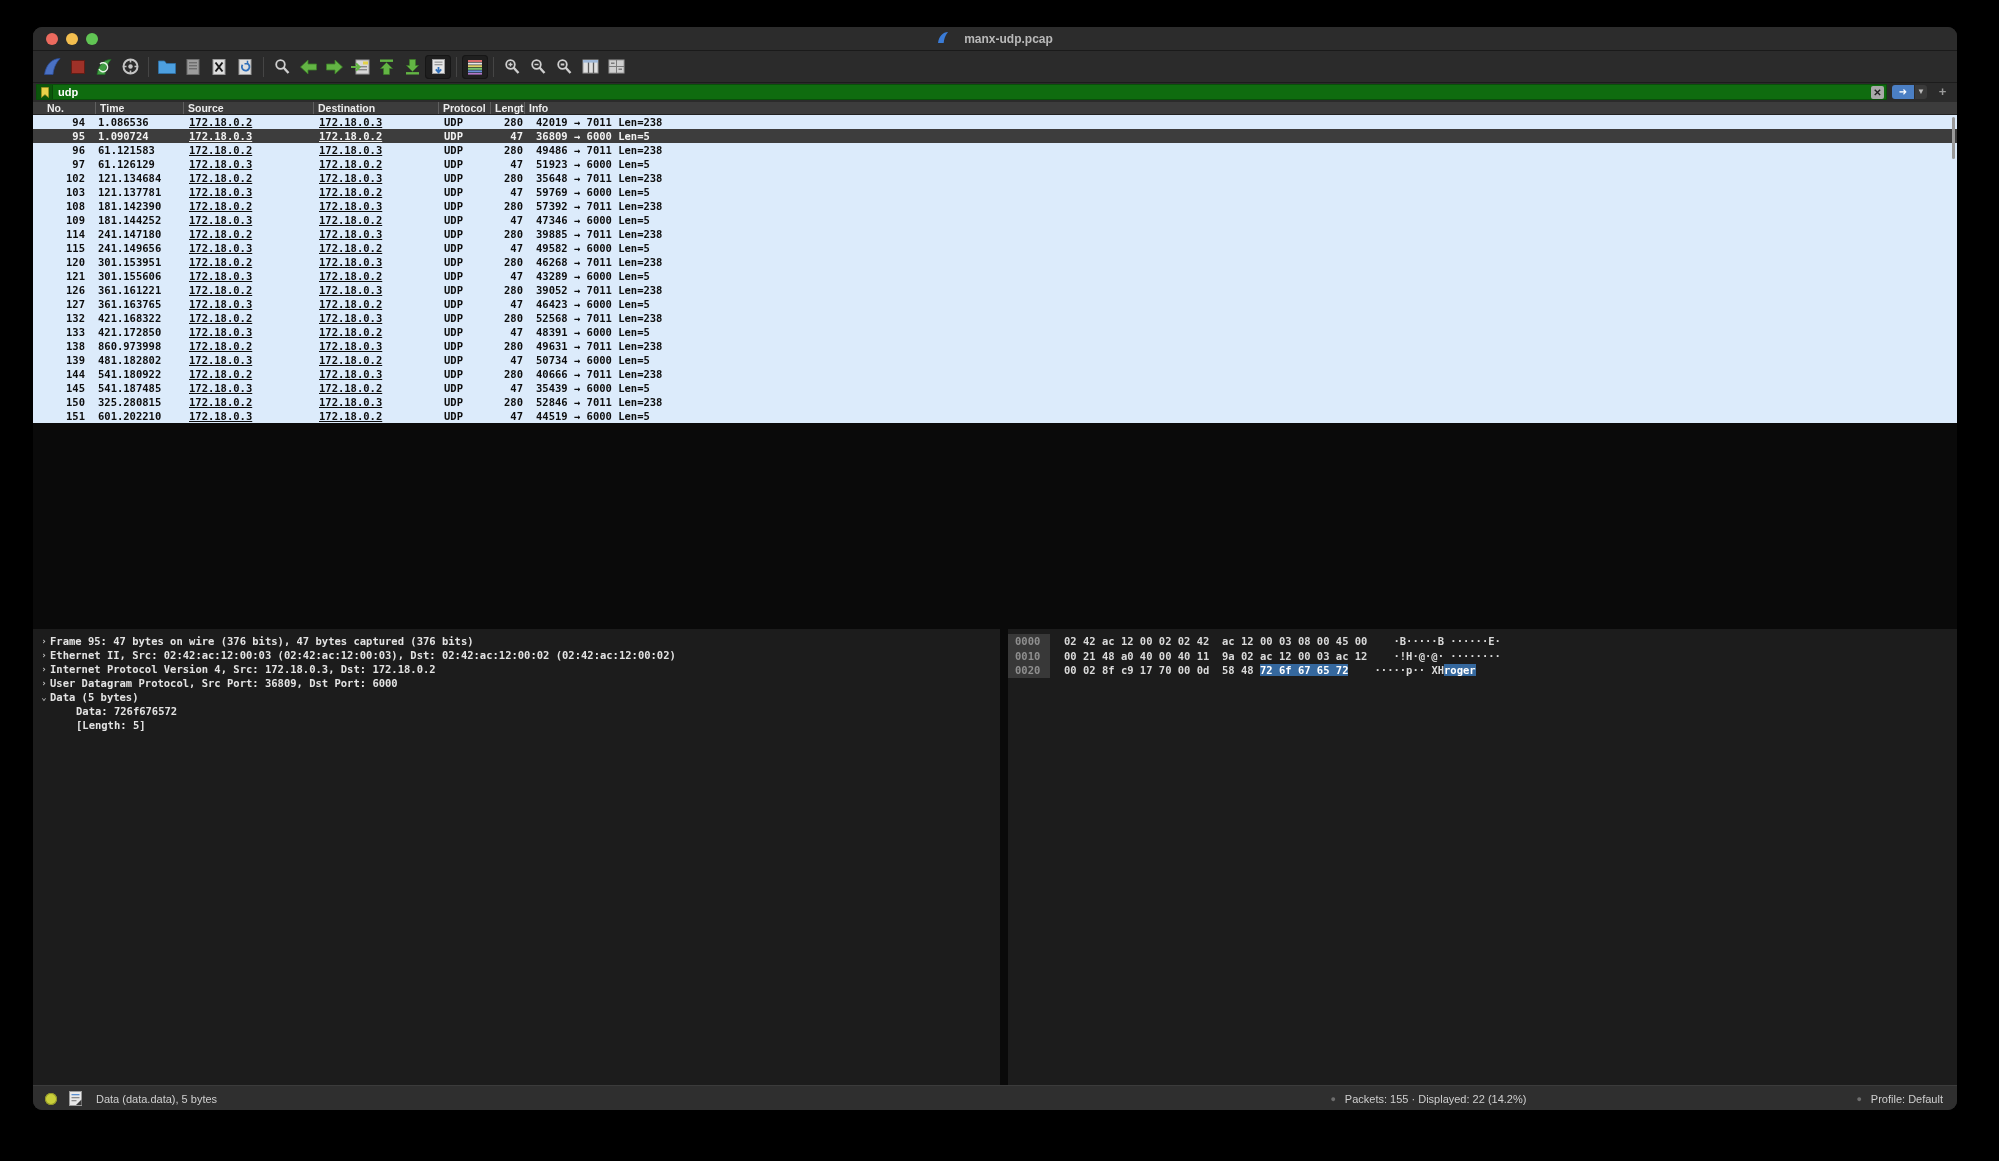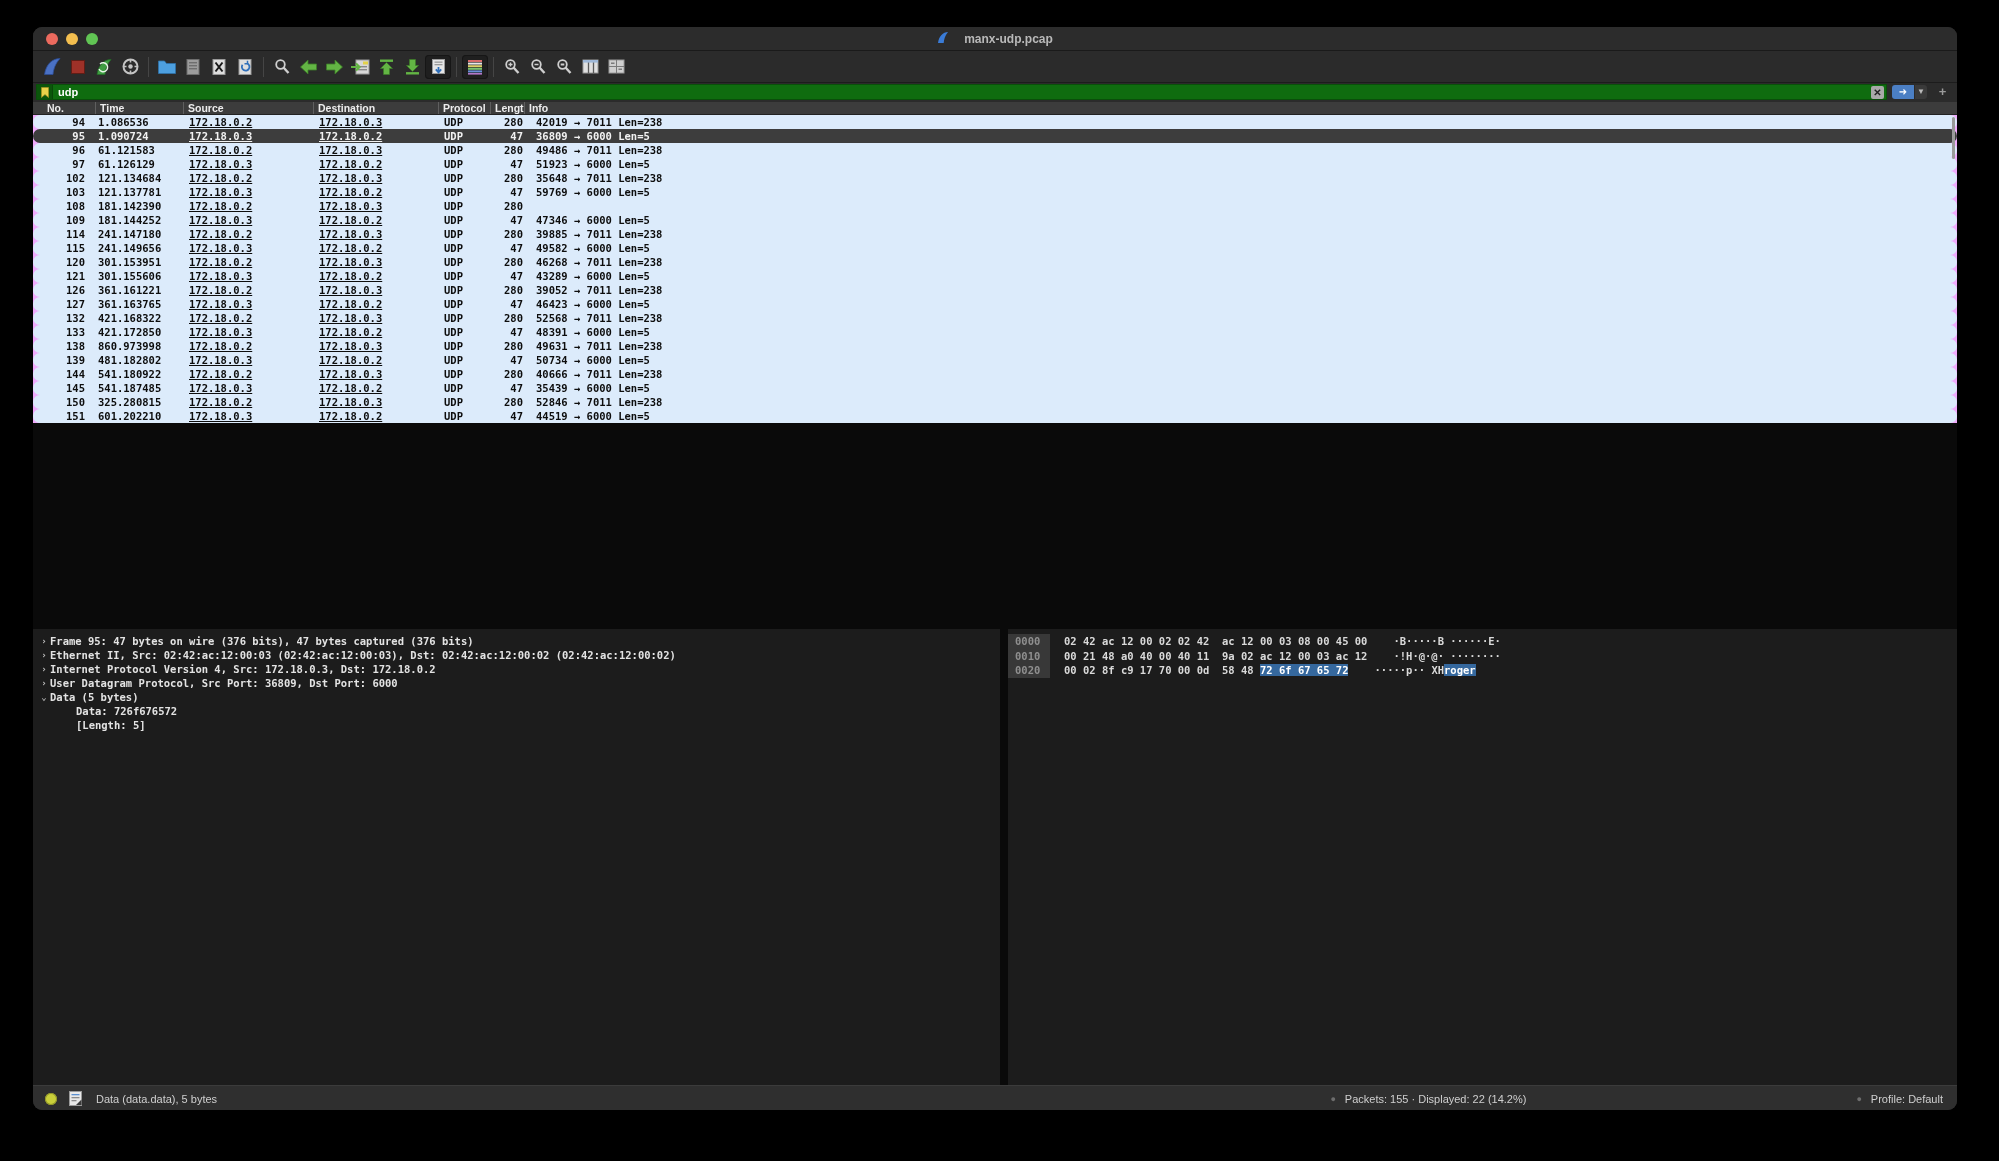--- a/index.html
+++ b/index.html
@@ -38,32 +38,32 @@
   .fapply { height:14px; display:flex; flex:none; }
   .fapply .go { width:22px; background:#4b7fc4; border-radius:3px 0 0 3px; color:#fff;
                 font-size:10px; line-height:14px; text-align:center; }
   .fapply .caret { width:13px; background:#3a3a3a; border-radius:0 3px 3px 0; color:#bbb;
                    font-size:8px; line-height:14px; text-align:center; border-left:1px solid #2a2a2a; }
   .fplus { width:15px; height:15px; color:#9a9a9a; font-size:13px; font-weight:bold;
            line-height:14px; text-align:center; margin:0 3px; flex:none; }
 
   
   .listarea { height:527px; display:flex; flex-direction:column; position:relative;
-              background:#f0abfc; flex:none; }
+              background:#fde047; flex:none; }
   .phead { height:13px; background:#3c3c3c; display:flex; color:#ededed; font-size:10.5px;
            font-weight:bold; flex:none; border-bottom:1px solid #222; }
   .phead .hc { border-left:1px solid #5f5f5f; padding-left:4px; overflow:hidden;
                white-space:nowrap; line-height:12px; }
   .phead .hc:first-child { border-left:none; padding-left:14px; }
   .c-no{width:62px;flex:none;} .c-time{width:88px;flex:none;} .c-src{width:130px;flex:none;}
   .c-dst{width:125px;flex:none;} .c-proto{width:52px;flex:none;} .c-len{width:34px;flex:none;}
   .c-info{flex:1;}
   .prow { height:14px; display:flex; background:#dcebfb; color:#0d0d0d;
           font-family:"DejaVu Sans Mono", monospace; font-size:10.5px; font-weight:bold;
-          line-height:14px; flex:none;border-radius:7px; }
+          line-height:14px; flex:none; }
   .prow.selected { background:#3d3d3d; color:#f2f2f2; }
   .prow .pc { overflow:hidden; white-space:nowrap; }
   .prow .c-no { text-align:right; padding-right:10px; }
   .prow .c-time { padding-left:3px; }
   .prow .c-src, .prow .c-dst { padding-left:6px;text-decoration:underline; }
   .prow .c-proto { padding-left:6px; }
   .prow .c-len { text-align:right; padding-right:1px; }
   .prow .c-info { padding-left:12px; }
   .listfiller { flex:1; background:#0a0a0a; }
   .vthumb { position:absolute; right:2px; top:15px; width:3px; height:42px; background:#9a9a9a; border-radius:2px; }
@@ -356,20 +356,21 @@
           <div class="pc c-info">59769 → 6000 Len=5</div>
         </div>
 
         <div class="prow">
           <div class="pc c-no">108</div>
           <div class="pc c-time">181.142390</div>
           <div class="pc c-src">172.18.0.2</div>
           <div class="pc c-dst">172.18.0.3</div>
           <div class="pc c-proto">UDP</div>
           <div class="pc c-len">280</div>
+          <div class="pc c-info">57392 → 7011 Len=238</div>
         </div>
 
         <div class="prow">
           <div class="pc c-no">109</div>
           <div class="pc c-time">181.144252</div>
           <div class="pc c-src">172.18.0.3</div>
           <div class="pc c-dst">172.18.0.2</div>
           <div class="pc c-proto">UDP</div>
           <div class="pc c-len">47</div>
           <div class="pc c-info">47346 → 6000 Len=5</div>

